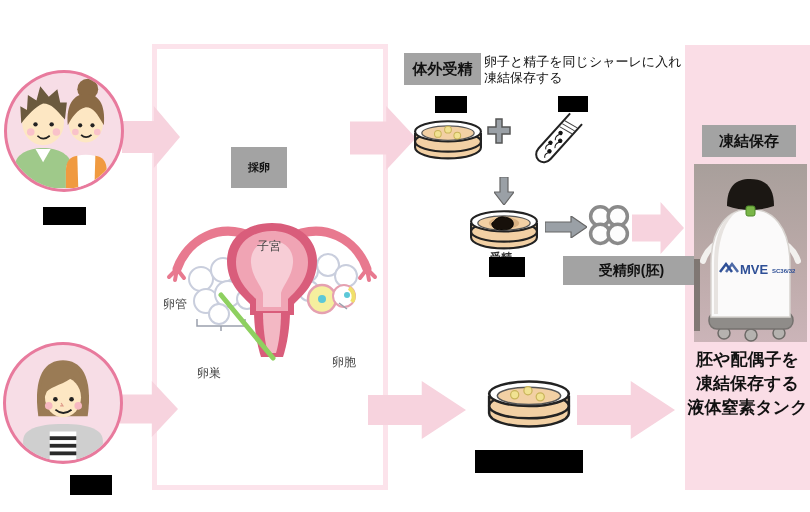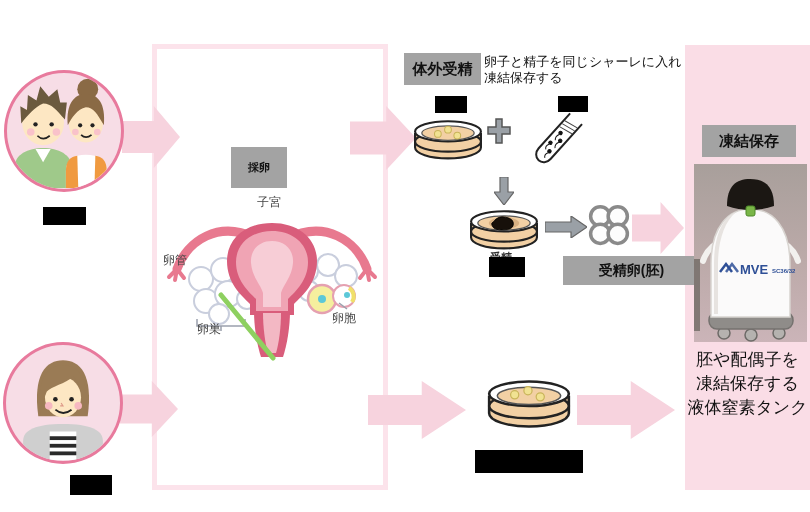--- a/index.html
+++ b/index.html
@@ -3,23 +3,23 @@
 <meta charset="utf-8">
 <style>
   html,body{margin:0;padding:0;background:#fff;font-family:"Liberation Sans","DejaVu Sans",sans-serif;}
   #stage{position:relative;width:810px;height:512px;background:#fff;overflow:hidden;}
   .abs{position:absolute;}
   .label-box{background:#a3a3a3;color:#111;font-weight:bold;display:flex;align-items:center;justify-content:center;}
   .redact{position:absolute;background:#000;}
   .frame{position:absolute;left:152px;top:44px;width:236px;height:446px;border:5px solid #fce3eb;box-sizing:border-box;background:#fff;}
   .panel{position:absolute;left:685px;top:45px;width:125px;height:445px;background:#fadde6;}
   .circle{position:absolute;width:120px;height:122px;border-radius:50%;border:3px solid #e87a9d;background:#f7dde6;overflow:hidden;box-sizing:border-box;}
-  .anatomy-label{position:absolute;color:#444;font-size:12px;}
+  .anatomy-label{position:absolute;color:#444;font-size:12px;margin-top:44px;}
   .desc{position:absolute;font-size:13px;font-weight:normal;color:#111;line-height:15px;white-space:nowrap;}
-  .caption-line{width:125px;text-align:center;font-size:17px;font-weight:normal;color:#111;line-height:24px;position:absolute;left:0;}
+  .caption-line{width:125px;text-align:center;font-size:17px;font-weight:bold;color:#111;line-height:24px;position:absolute;left:0;}
   .fert-small{position:absolute;font-size:11px;color:#333;font-weight:bold;}
   svg{display:block;}
 </style>
 </head>
 <body>
 
 <div id="stage">
 
   <svg width="0" height="0" style="position:absolute">
     <defs>

